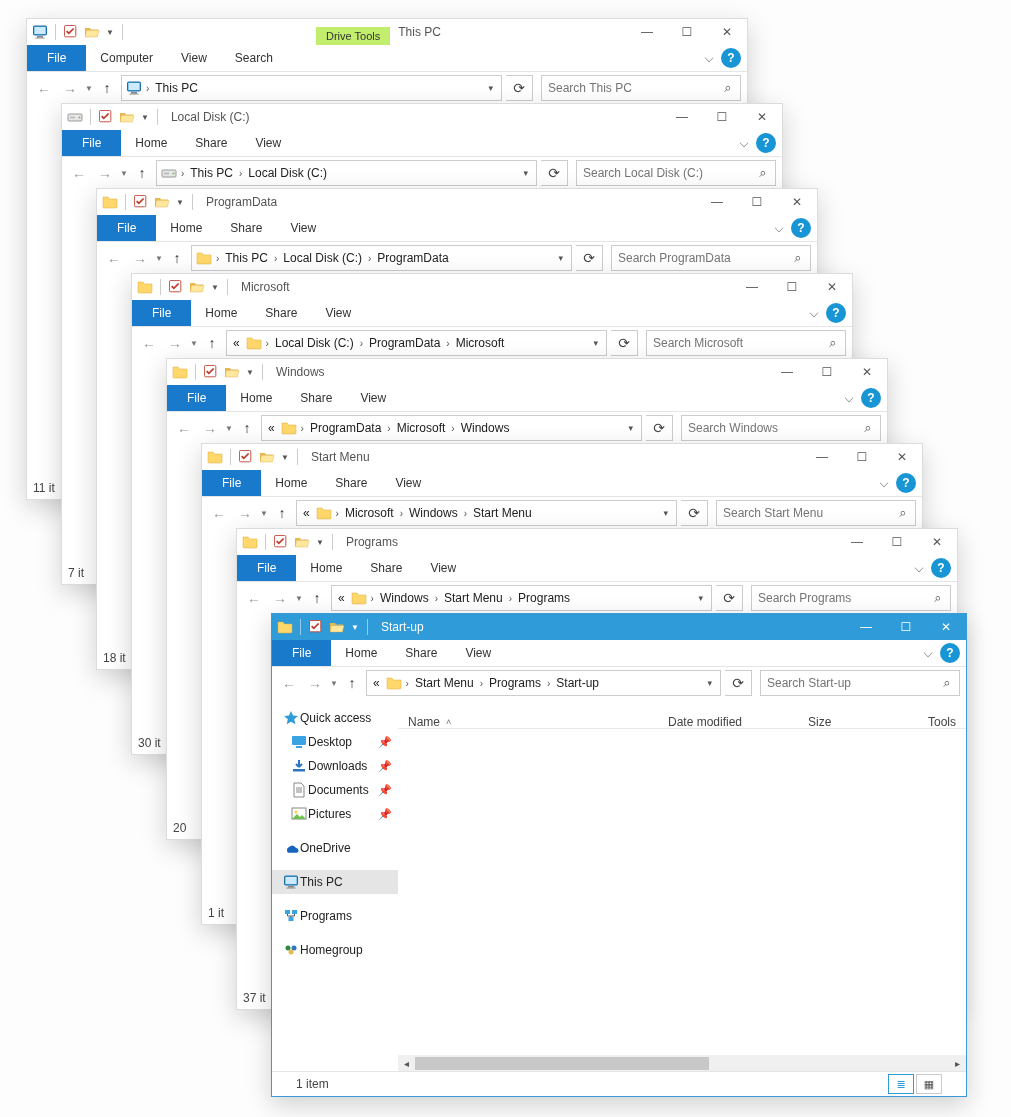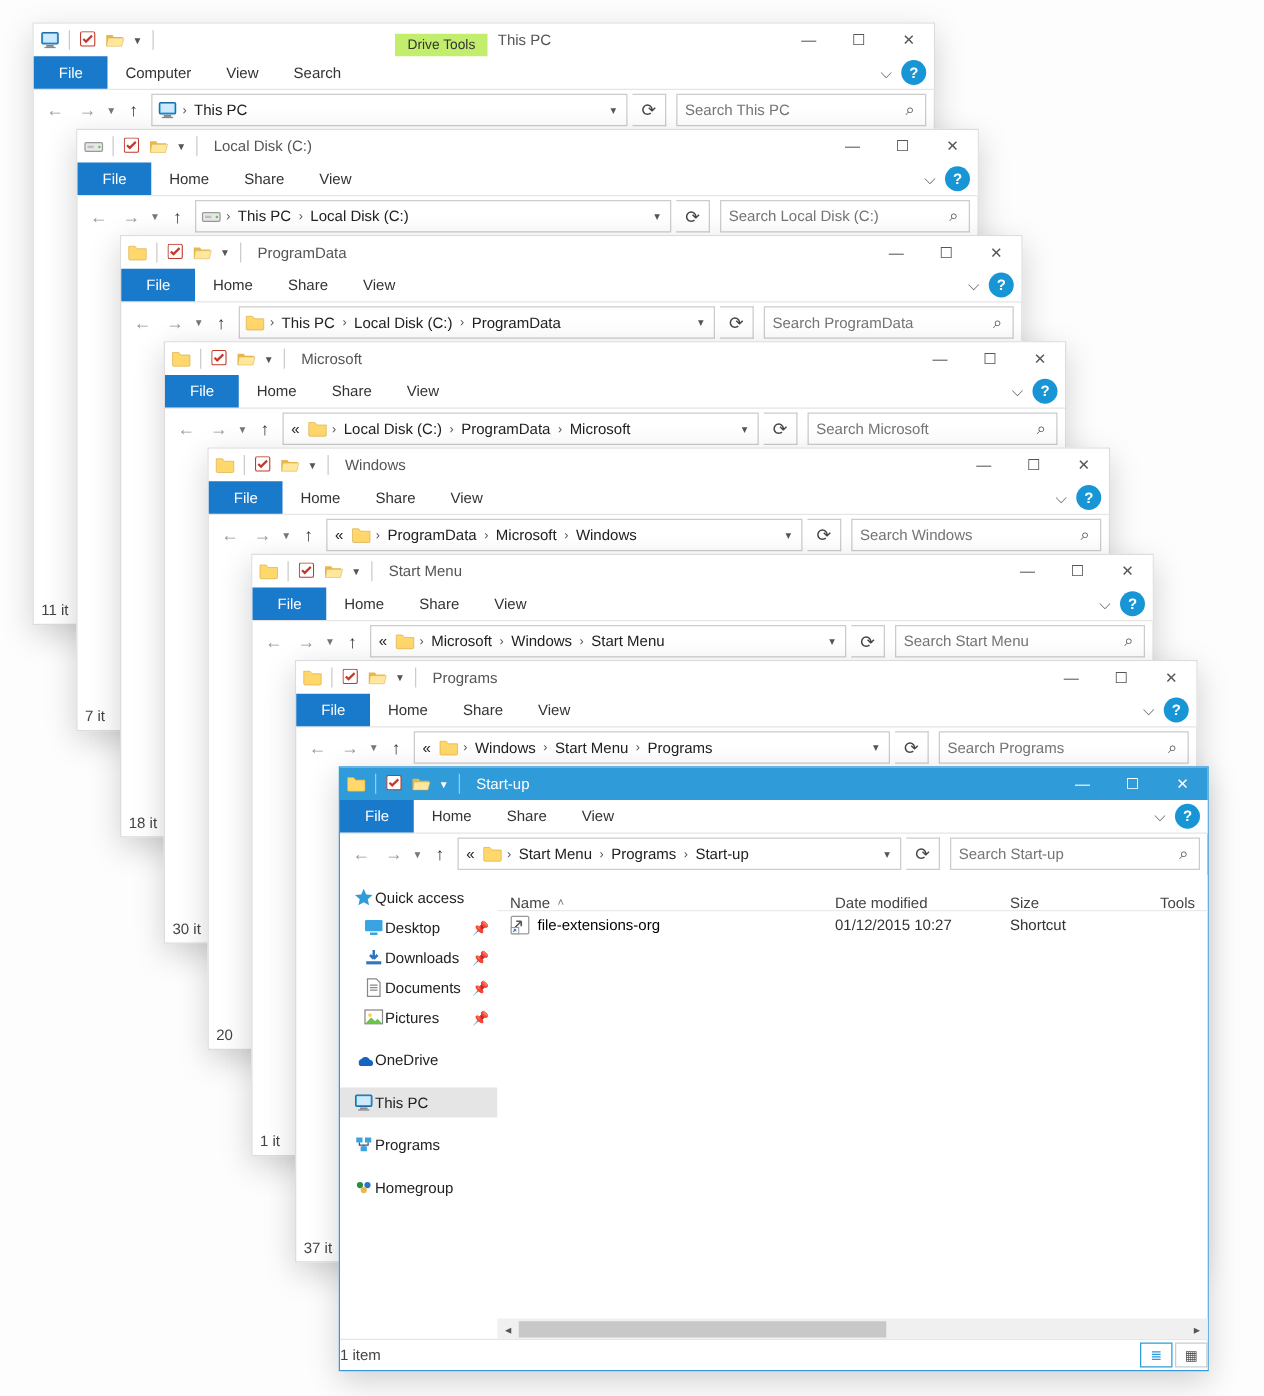--- a/index.html
+++ b/index.html
@@ -67,21 +67,21 @@
   .filerow .c{padding:0 10px;}
   .filerow .c.name{width:240px;display:flex;align-items:center;gap:6px;}
   .filerow .c.date{width:120px;color:#333;}
   .filerow .c.type{width:100px;color:#333;}
   .fic{width:16px;height:16px;display:flex;align-items:center;justify-content:center;}
   .hscroll{height:17px;background:#f0f0f0;display:flex;align-items:center;margin-top:auto;}
   .hscroll .hb{width:17px;height:17px;display:flex;align-items:center;justify-content:center;color:#555;font-size:10px;background:#f0f0f0;}
   .hscroll .track{flex:1;height:17px;background:#f0f0f0;position:relative;}
   .hscroll .thumb{position:absolute;left:0;top:2px;height:13px;width:55%;background:#c8c8c8;}
   
-  .status{position:absolute;left:0;right:0;bottom:0;height:24px;border-top:1px solid #e5e5e5;display:flex;align-items:center;padding:0 0;font-size:12px;color:#444;background:#fff;}
+  .status{position:absolute;left:0;right:0;bottom:0;height:24px;border-top:1px solid #e5e5e5;display:flex;align-items:center;padding:0 24px;font-size:12px;color:#444;background:#fff;}
   .status .sp{flex:1;}
   .vbtn{width:24px;height:18px;border:1px solid #ccc;margin-left:2px;display:flex;align-items:center;justify-content:center;font-size:11px;color:#555;}
   .vbtn.active{border-color:#2f9bd8;color:#2f9bd8;}
   
   .peek-status{position:absolute;left:6px;bottom:4px;font-size:12px;color:#444;white-space:nowrap;}
 </style>
 </head>
 <body>
 
 <svg width="0" height="0" style="position:absolute">
@@ -767,32 +767,20 @@
         <div class="content">
       <div class="cols">
         <div class="col name">
               <span>Name</span>
               <span class="sort">˄</span>
             </div>
         <div class="col date">Date modified</div>
         <div class="col type">Size</div>
         <div class="col size">Tools</div>
       </div>
-      <div class="filerow">
-        <div class="c name">
-              <span class="fic">
-                <svg width="16" height="16" viewBox="0 0 16 16">
-                  <use href="#ic-shortcut"></use>
-                </svg>
-              </span>
-              <span>file-extensions-org</span>
-            </div>
-        <div class="c date">01/12/2015 10:27</div>
-        <div class="c type">Shortcut</div>
-      </div>
       <div class="hscroll">
         <div class="hb">◂</div>
         <div class="track">
               <div class="thumb"></div>
             </div>
         <div class="hb">▸</div>
       </div>
     </div>
       </div>
       <div class="status">

